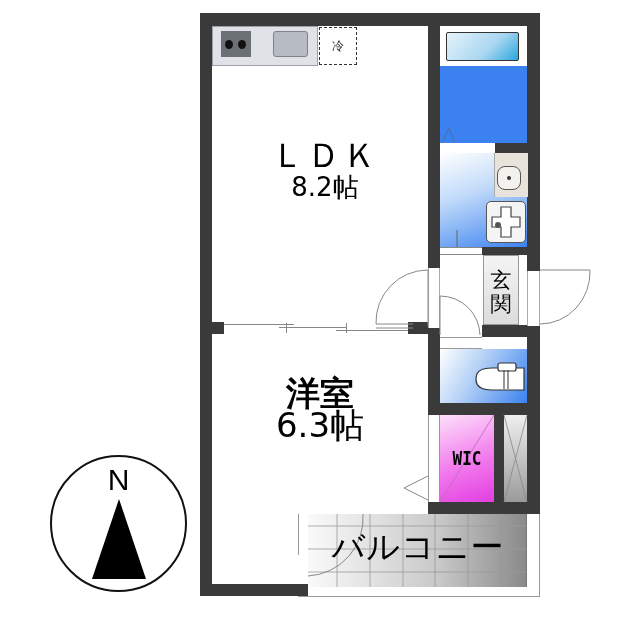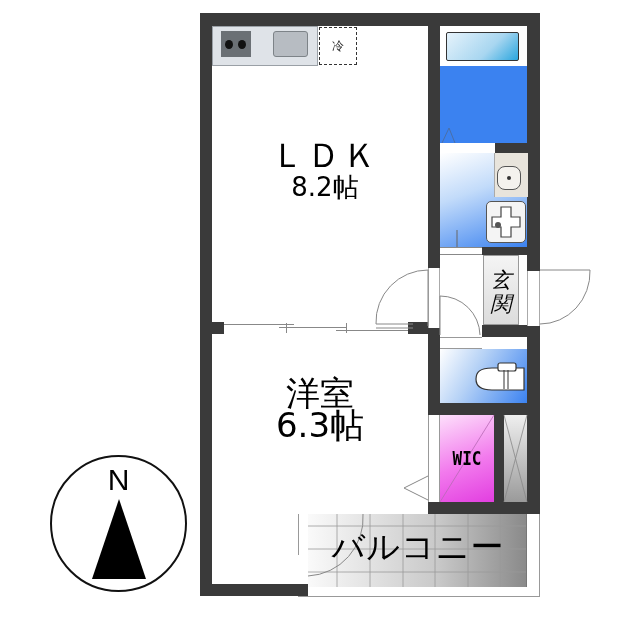--- a/index.html
+++ b/index.html
@@ -46,21 +46,21 @@
 
 <div class="abs" style="left:224px;top:322px;width:184px;height:12px;background:#fff;">
   <div style="position:absolute;left:0;top:2px;width:70px;height:1px;background:#888;"></div>
   <div style="position:absolute;left:55px;top:5px;width:68px;height:1px;background:#888;"></div>
   <div style="position:absolute;left:112px;top:8px;width:72px;height:1px;background:#888;"></div>
   <div style="position:absolute;left:62px;top:1px;width:1px;height:10px;background:#888;"></div>
   <div style="position:absolute;left:122px;top:1px;width:1px;height:10px;background:#888;"></div>
 </div>
 
 <div class="room" style="left:212px;top:334px;width:216px;height:250px;"></div>
-<div class="label" style="left:255px;top:376px;width:130px;font-size:34px;">洋室</div>
+<div class="label" style="left:255px;top:376px;width:130px;font-size:34px;font-weight:bold;">洋室</div>
 <div class="label" style="left:255px;top:408px;width:130px;font-size:34px;">6.3帖</div>
 
 <div class="abs" style="left:440px;top:26px;width:87px;height:117px;background:#3b82f0;"></div>
 <div class="abs" style="left:440px;top:26px;width:87px;height:40px;background:#fff;"></div>
 <div class="abs" style="left:446px;top:32px;width:73px;height:29px;border:1px solid #333;border-radius:2px;box-sizing:border-box;background:linear-gradient(135deg,#e6f3fb 0%,#a8d6f0 60%,#2aa6df 100%);"></div>
 <svg style="left:440px;top:125px;" width="20" height="20">
     <polyline points="2,18 9,3 15,18" fill="none" stroke="#4a6fa8" stroke-width="1"></polyline>
   </svg>
 
 <div class="abs" style="left:440px;top:153px;width:87px;height:94px;background:linear-gradient(160deg,#ffffff 0%,#c2dbfa 40%,#3b82f0 100%);"></div>
@@ -75,21 +75,21 @@
     </svg>
 </div>
 <svg style="left:452px;top:230px;" width="10" height="30">
     <line x1="5" y1="0" x2="5" y2="28" stroke="#666" stroke-width="1"></line>
     <polyline points="2,24 5,28 8,24" fill="none" stroke="#666" stroke-width="1"></polyline>
   </svg>
 <div class="abs" style="left:440px;top:247px;width:42px;height:8px;border-top:1px solid #888;border-bottom:1px solid #888;box-sizing:border-box;background:#fff;"></div>
 
 <div class="room" style="left:440px;top:255px;width:42px;height:148px;"></div>
 <div class="abs" style="left:483px;top:255px;width:36px;height:70px;background:linear-gradient(180deg,#f4f4f4,#dcdcdc);border:1px solid #999;box-sizing:border-box;"></div>
-<div class="label" style="left:485px;top:268px;width:32px;font-size:21px;white-space:normal;word-break:break-all;line-height:1.15;font-style:italic;">玄関</div>
+<div class="label" style="left:485px;top:268px;width:32px;font-size:21px;white-space:normal;word-break:break-all;line-height:1.15;">玄関</div>
 
 <div class="abs" style="left:527px;top:271px;width:13px;height:55px;background:#fff;border-left:1px solid #aaa;border-right:1px solid #aaa;box-sizing:border-box;"></div>
 <svg style="left:540px;top:268px;" width="55" height="60">
     <line x1="0" y1="2" x2="50" y2="2" stroke="#888" stroke-width="1"></line>
     <path d="M50 2 A50 52 0 0 1 0 56" fill="none" stroke="#888" stroke-width="1"></path>
   </svg>
 
 <div class="abs" style="left:428px;top:268px;width:12px;height:60px;background:#fff;border-left:1px solid #aaa;border-right:1px solid #aaa;box-sizing:border-box;"></div>
 <svg style="left:373px;top:268px;" width="56" height="62">
     <line x1="55" y1="2" x2="55" y2="58" stroke="#888" stroke-width="1"></line>

